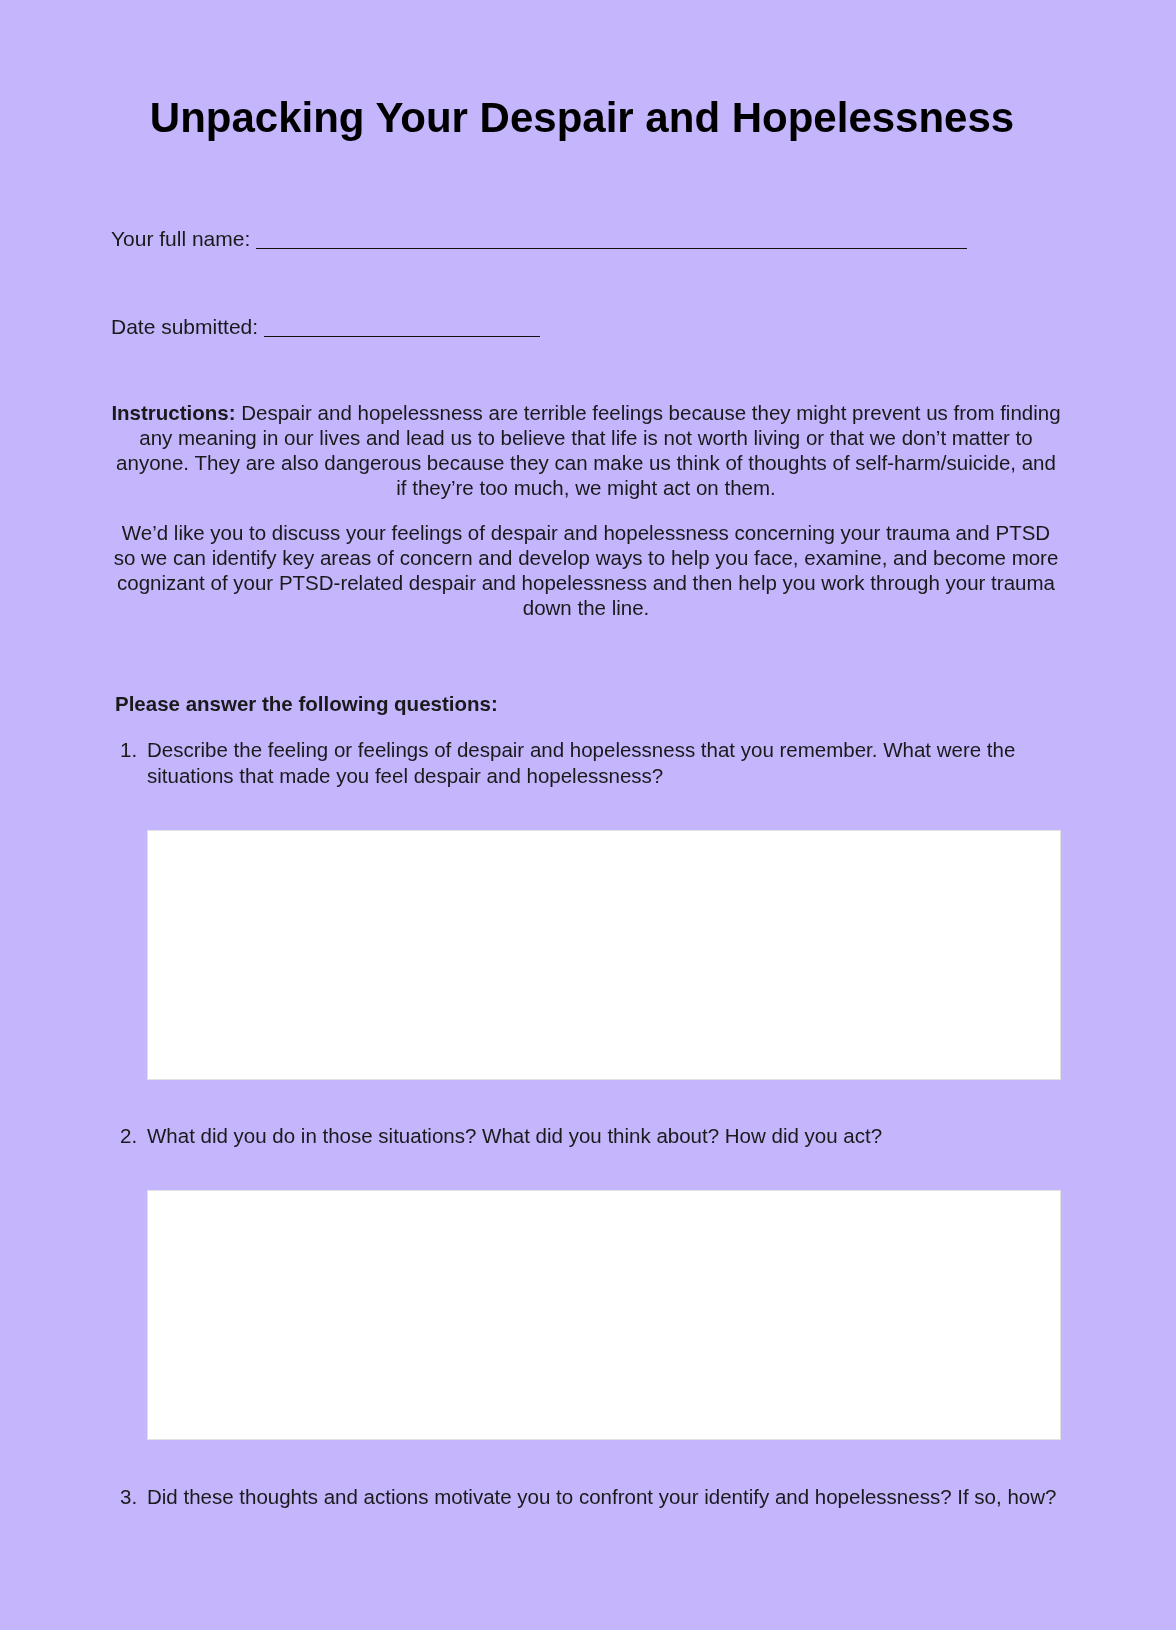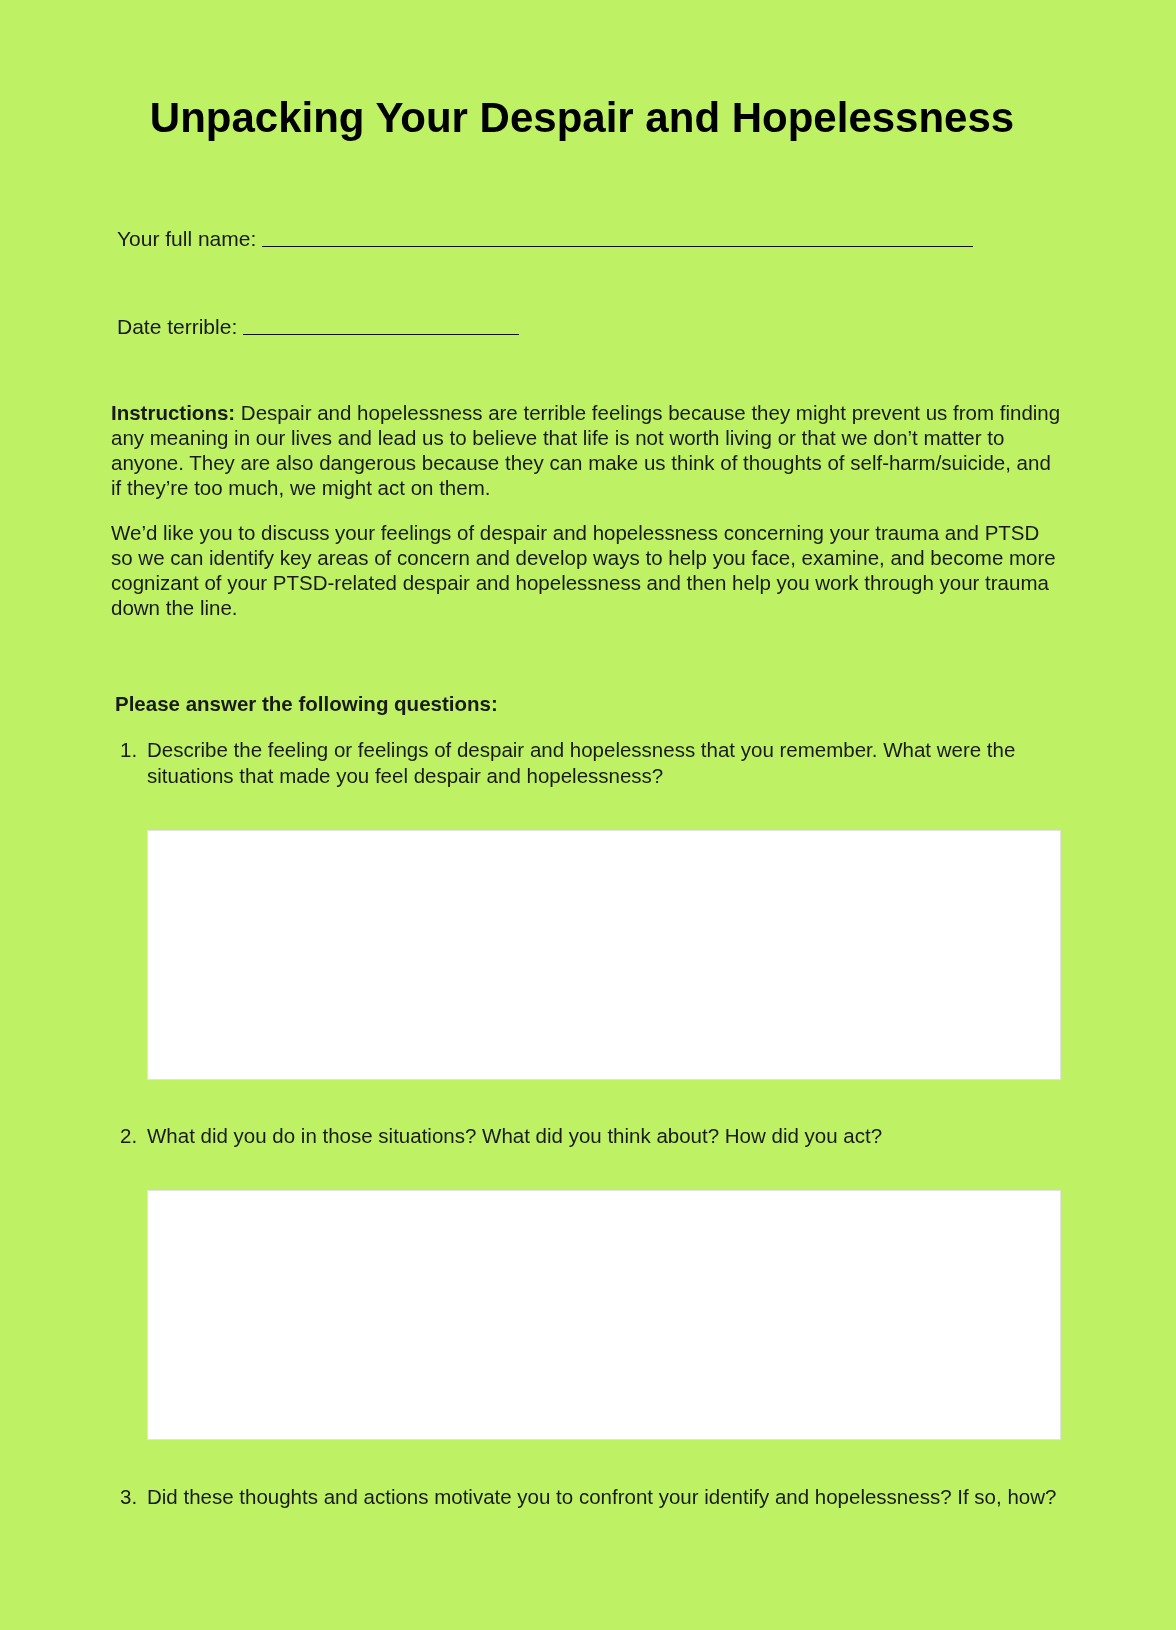--- a/index.html
+++ b/index.html
@@ -13,44 +13,45 @@
       position: relative;
       overflow: hidden;
       font-family: "Liberation Sans", sans-serif;
       color: #1a1a1a;
     }
     .page {
       position: absolute;
       left: 0; top: 0;
       width: 1176px;
       height: 1630px;
-      background: #bef264;
+      background: #c4b5fd;
     }
     .title {
       position: absolute;
       left: 0;
       top: 92px;
       width: 1164px;
       text-align: center;
       font-weight: bold;
       font-size: 42px;
       line-height: 51px;
       color: #000000;
       margin: 0;
     }
     .title span { display: block; }
 
     .field {
       position: absolute;
-      left: 117px;
+      left: 111px;
       font-size: 21px;
       line-height: 26px;
       color: #1a1a1a;
       white-space: nowrap;
       display: flex;
+      align-items: flex-end;
     }
     .field .label { display: inline-block; }
     .field .line {
       display: inline-block;
       border-bottom: 1.6px solid #111111;
       height: 20px;
       margin-bottom: 3px;
     }
     .field-name { top: 226px; }
     .field-name .line { width: 711px; margin-left: 6px; }
@@ -60,20 +61,21 @@
     .field-date .line { width: 276px; margin-left: 6px; }
 
     .para {
       position: absolute;
       left: 111px;
       width: 950px;
       font-size: 20.5px;
       line-height: 25px;
       color: #1a1a1a;
       margin: 0;
+      text-align: center;
     }
     .para-instructions { top: 400px; }
     .para-instructions .lead { font-weight: bold; }
     .para-intro { top: 520px; }
 
     .prompt {
       position: absolute;
       left: 111px;
       top: 687px;
       font-size: 20.5px;
@@ -132,21 +134,21 @@
     <span>Unpacking Your Despair and Hopelessness</span>
   </h1>
 
   <div class="field field-name">
     <span class="label">Your full name:</span>
     <span class="line"></span>
   </div>
 
 
   <div class="field field-date">
-    <span class="label">Date terrible:</span>
+    <span class="label">Date submitted:</span>
     <span class="line"></span>
   </div>
 
   <p class="para para-instructions"><span class="lead">Instructions:</span><span> Despair and hopelessness are terrible feelings because they might prevent us from finding any meaning in our lives and lead us to believe that life is not worth living or that we don’t matter to anyone. They are also dangerous because they can make us think of thoughts of self-harm/suicide, and if they’re too much, we might act on them.</span></p>
 
   <p class="para para-intro">We’d like you to discuss your feelings of despair and hopelessness concerning your trauma and PTSD so we can identify key areas of concern and develop ways to help you face, examine, and become more cognizant of your PTSD-related despair and hopelessness and then help you work through your trauma down the line.</p>
 
   <p class="prompt">Please answer the following questions:</p>
 
   <div class="question q1">

